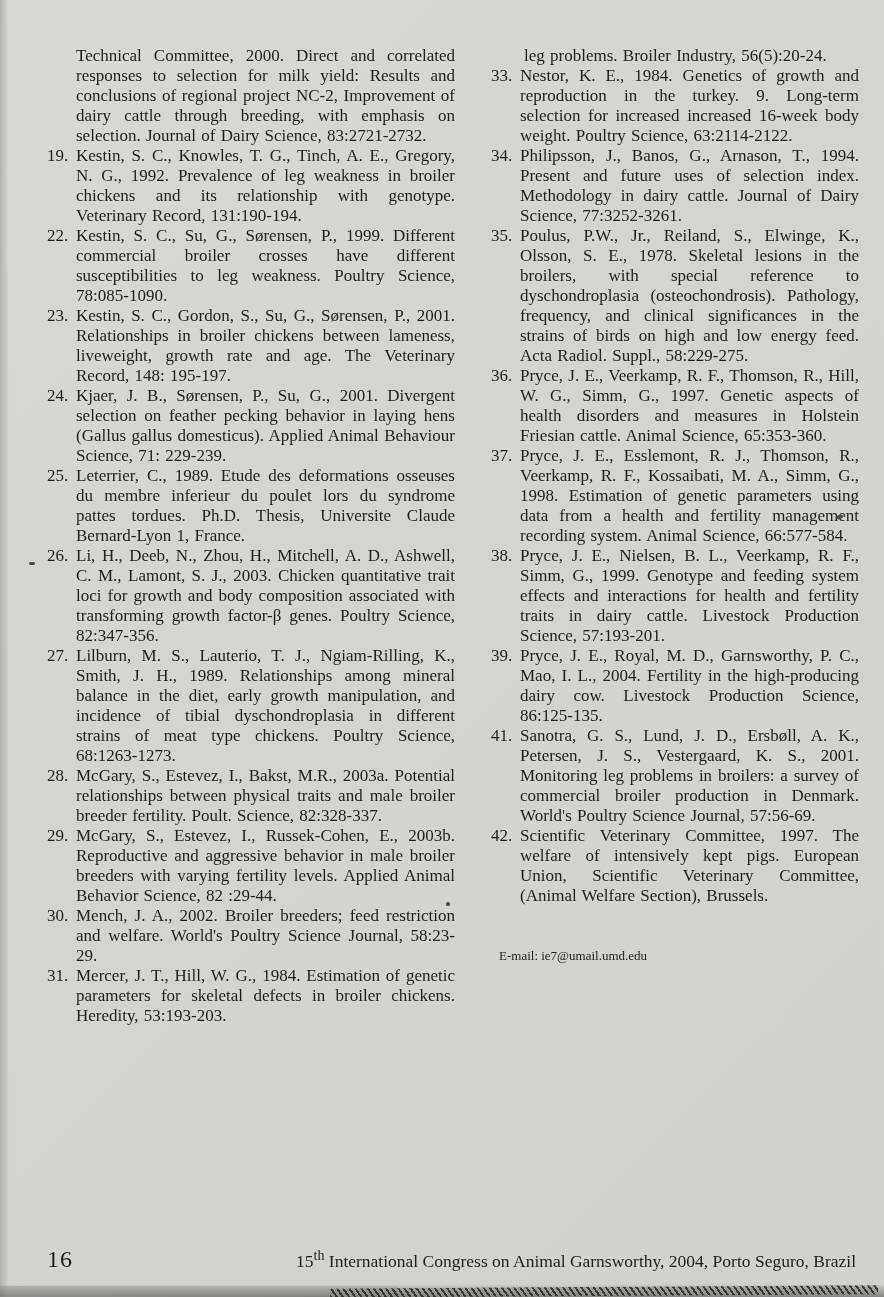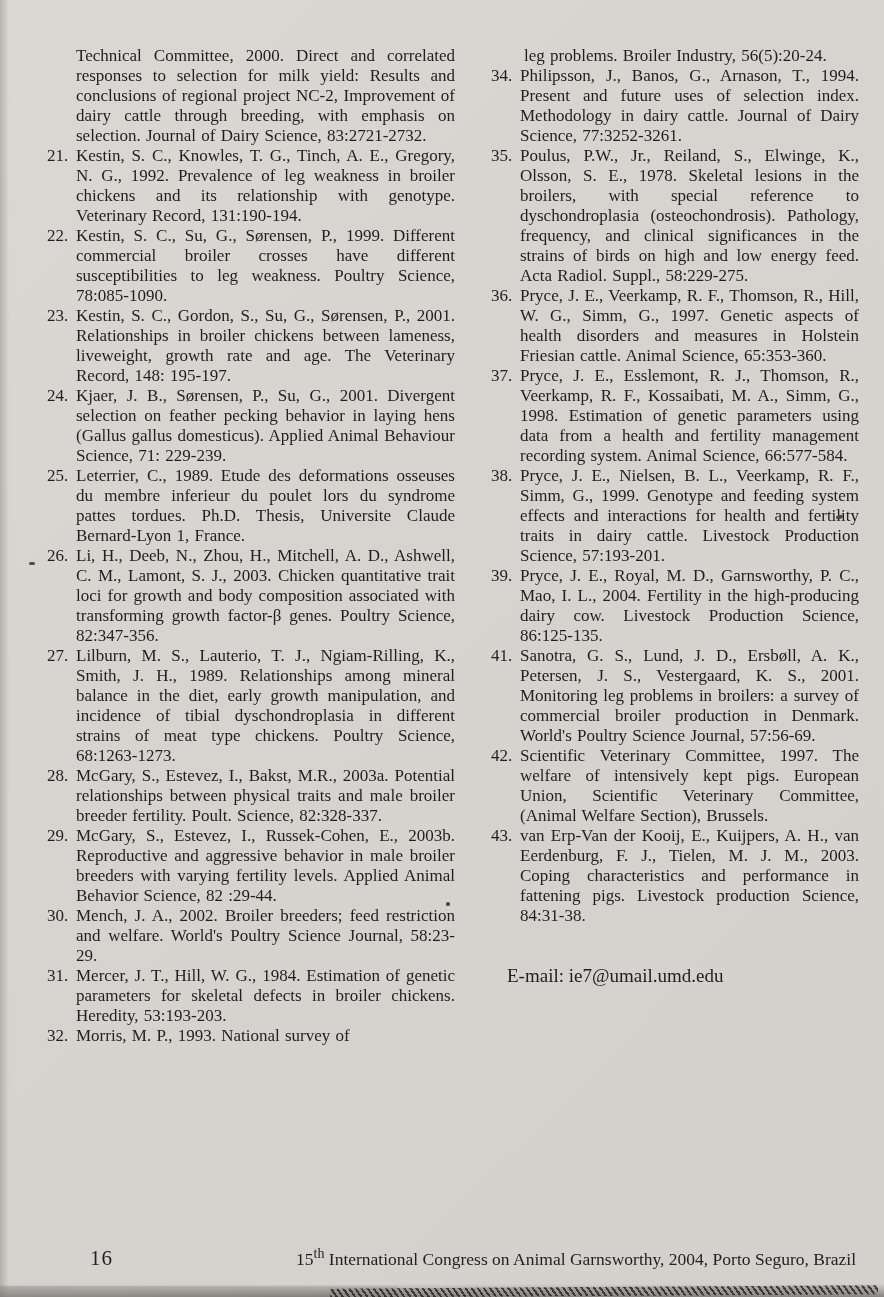--- a/index.html
+++ b/index.html
@@ -26,28 +26,28 @@
     font-size:17px;
     line-height:20px;
     text-align:justify;
     padding-left:29px;
     text-indent:-29px;
     word-spacing:1px;
   }
   p.ref.cont { text-indent:0; }
   .num { display:inline-block; width:29px; text-indent:0; }
   .email-line {
-    margin:16px; margin-top:40px;
-    font-size:19px; line-height:20px;
+    margin:8px; margin-top:40px;
+    font-size:13px; line-height:20px;
   }
   .footer {
     position:absolute; left:47px; right:28px; top:1246px;
     display:flex; justify-content:space-between; align-items:baseline;
   }
-  .pagenum { font-size:21px; letter-spacing:1px;margin-left:43px; }
+  .pagenum { font-size:24px; letter-spacing:1px; }
   .conf { font-size:17.5px; }
   .conf sup { font-size:14px; }
   .bottom-band {
     position:absolute; left:0; right:0; bottom:0; height:13px;
     background: linear-gradient(to top, rgba(70,68,64,0.55), rgba(70,68,64,0.0));
   }
   .bottom-hatch {
     position:absolute; right:6px; bottom:1px; height:9px; width:62%;
     background: repeating-linear-gradient(55deg, rgba(40,39,36,0.85) 0 2px, rgba(140,138,132,0.5) 2px 5px);
     transform: skewY(-0.35deg);
@@ -66,46 +66,45 @@
 <body>
 
 <div class="page">
   <div class="edge-left"></div>
 
   <div class="columns">
 
     <div class="col col-left">
       <p class="ref cont">Technical Committee, 2000. Direct and correlated responses to selection for milk yield: Results and conclusions of regional project NC-2, Improvement of dairy cattle through breeding, with emphasis on selection. Journal of Dairy Science, 83:2721-2732.</p>
 
-      <p class="ref"><span class="num">21.</span><span>Kestin, S. C., Knowles, T. G., Tinch, A. E., Gregory, N. G., 1992. Prevalence of leg weakness in broiler chickens and its relationship with genotype. Veterinary Record, 131:190-194.</span></p>
+      <p class="ref"><span class="num">19.</span><span>Kestin, S. C., Knowles, T. G., Tinch, A. E., Gregory, N. G., 1992. Prevalence of leg weakness in broiler chickens and its relationship with genotype. Veterinary Record, 131:190-194.</span></p>
       <p class="ref"><span class="num">22.</span><span>Kestin, S. C., Su, G., Sørensen, P., 1999. Different commercial broiler crosses have different susceptibilities to leg weakness. Poultry Science, 78:085-1090.</span></p>
       <p class="ref"><span class="num">23.</span><span>Kestin, S. C., Gordon, S., Su, G., Sørensen, P., 2001. Relationships in broiler chickens between lameness, liveweight, growth rate and age. The Veterinary Record, 148: 195-197.</span></p>
       <p class="ref"><span class="num">24.</span><span>Kjaer, J. B., Sørensen, P., Su, G., 2001. Divergent selection on feather pecking behavior in laying hens (Gallus gallus domesticus). Applied Animal Behaviour Science, 71: 229-239.</span></p>
       <p class="ref"><span class="num">25.</span><span>Leterrier, C., 1989.  Etude des deformations osseuses du membre inferieur du poulet lors du syndrome pattes tordues. Ph.D. Thesis, Universite Claude Bernard-Lyon 1, France.</span></p>
       <p class="ref"><span class="num">26.</span><span>Li, H., Deeb, N., Zhou, H., Mitchell, A. D., Ashwell, C. M., Lamont, S. J., 2003. Chicken quantitative trait loci for growth and body composition associated with transforming growth factor-β genes. Poultry Science, 82:347-356.</span></p>
       <p class="ref"><span class="num">27.</span><span>Lilburn, M. S., Lauterio, T. J., Ngiam-Rilling, K., Smith, J. H., 1989. Relationships among mineral balance in the diet, early growth manipulation, and incidence of tibial dyschondroplasia in different strains of meat type chickens. Poultry Science, 68:1263-1273.</span></p>
       <p class="ref"><span class="num">28.</span><span>McGary, S., Estevez, I., Bakst, M.R., 2003a. Potential relationships between physical traits and male broiler breeder fertility. Poult. Science, 82:328-337.</span></p>
       <p class="ref"><span class="num">29.</span><span>McGary, S., Estevez, I., Russek-Cohen, E., 2003b. Reproductive and aggressive behavior in male broiler breeders with varying fertility levels. Applied Animal Behavior Science, 82 :29-44.</span></p>
       <p class="ref"><span class="num">30.</span><span>Mench, J. A., 2002. Broiler breeders; feed restriction and welfare. World's Poultry Science Journal, 58:23-29.</span></p>
       <p class="ref"><span class="num">31.</span><span>Mercer, J. T., Hill, W. G., 1984. Estimation of genetic parameters for skeletal defects in broiler chickens. Heredity, 53:193-203.</span></p>
-      <p class="ref"><span class="num">32.</span><span>Morris, M. P., 1993.  National survey of</span></p>
     </div>
 
     <div class="col col-right">
       <p class="ref cont" style="padding-left:33px;">leg problems.  Broiler Industry, 56(5):20-24.</p>
 
+      <p class="ref"><span class="num">33.</span><span>Nestor, K. E., 1984.  Genetics of growth and reproduction in the turkey. 9. Long-term selection for increased increased 16-week body weight.  Poultry Science, 63:2114-2122.</span></p>
       <p class="ref"><span class="num">34.</span><span>Philipsson, J., Banos, G., Arnason, T., 1994. Present and future uses of selection index. Methodology in dairy cattle. Journal of Dairy Science, 77:3252-3261.</span></p>
       <p class="ref"><span class="num">35.</span><span>Poulus, P.W., Jr., Reiland, S., Elwinge, K., Olsson, S. E., 1978.  Skeletal lesions in the broilers, with special reference to dyschondroplasia (osteochondrosis). Pathology, frequency, and clinical significances in the strains of birds on high and low energy feed.  Acta Radiol. Suppl., 58:229-275.</span></p>
       <p class="ref"><span class="num">36.</span><span>Pryce, J. E., Veerkamp, R. F., Thomson, R., Hill, W. G., Simm, G., 1997. Genetic aspects of health disorders and measures in Holstein Friesian cattle. Animal Science, 65:353-360.</span></p>
       <p class="ref"><span class="num">37.</span><span>Pryce, J. E., Esslemont, R. J., Thomson, R., Veerkamp, R. F., Kossaibati, M. A., Simm, G., 1998. Estimation of genetic parameters using data from a health and fertility management recording system. Animal Science, 66:577-584.</span></p>
       <p class="ref"><span class="num">38.</span><span>Pryce, J. E., Nielsen, B. L., Veerkamp, R. F., Simm, G., 1999. Genotype and feeding system effects and interactions for health and fertility traits in dairy cattle. Livestock Production Science, 57:193-201.</span></p>
       <p class="ref"><span class="num">39.</span><span>Pryce, J. E., Royal, M. D., Garnsworthy, P. C., Mao, I. L., 2004. Fertility in the high-producing dairy cow. Livestock Production Science, 86:125-135.</span></p>
       <p class="ref"><span class="num">41.</span><span>Sanotra, G. S., Lund, J. D., Ersbøll, A. K., Petersen, J. S., Vestergaard, K. S., 2001. Monitoring leg problems in broilers: a survey of commercial broiler production in Denmark. World's Poultry Science Journal, 57:56-69.</span></p>
       <p class="ref"><span class="num">42.</span><span>Scientific Veterinary Committee, 1997. The welfare of intensively kept pigs. European Union, Scientific Veterinary Committee, (Animal Welfare Section), Brussels.</span></p>
-      <p class="ref"><span class="num">43.</span><span>van Erp-Van der Kooij, E.,  Kuijpers, A. H., van Eerdenburg, F. J., Tielen, M. J. M., 2003. Coping characteristics and performance in fattening pigs. Livestock production Science, 84:31-38.</span></p>
 
       <p class="email-line">E-mail: ie7@umail.umd.edu</p>
     </div>
   </div>
 
   <div class="footer">
     <span class="pagenum">16</span>
     <span class="conf"><span>15</span><sup>th</sup><span> International Congress on Animal Garnsworthy, 2004, Porto Seguro, Brazil</span></span>
   </div>
 

